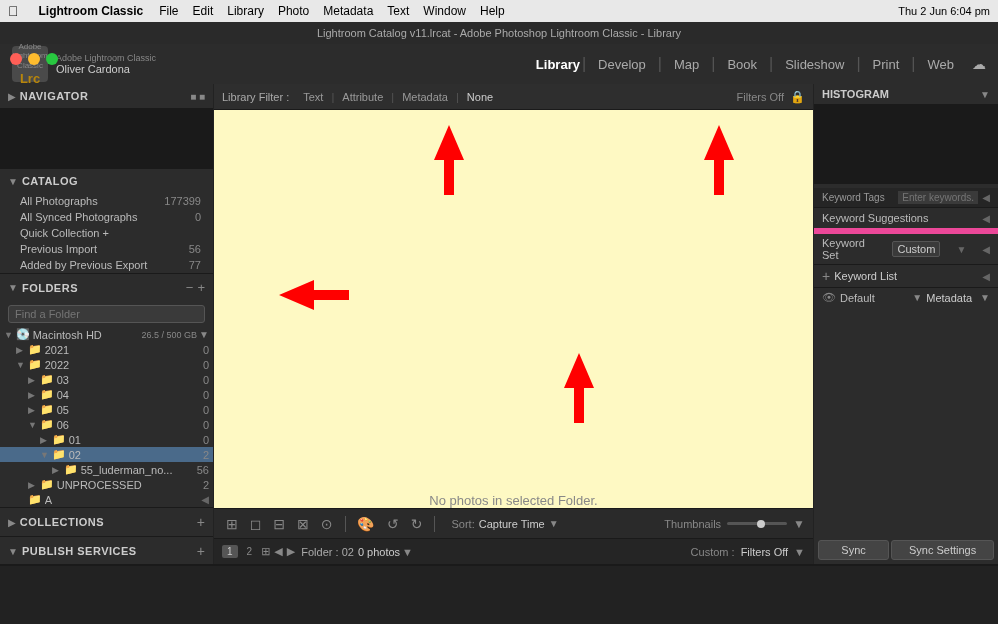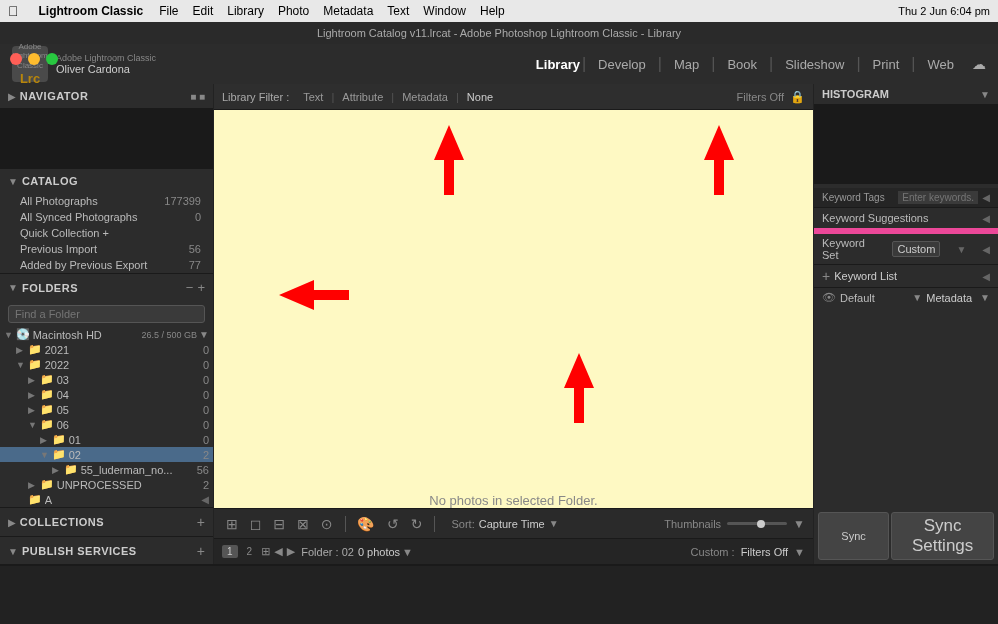--- a/index.html
+++ b/index.html
@@ -476,20 +476,20 @@
       <div class="metadata-row">
         <span class="metadata-eye">👁</span>
         <span class="metadata-preset">Default</span>
         <span style="color:#888;font-size:10px;">▼</span>
         <span class="metadata-label">Metadata</span>
         <span style="color:#888;font-size:10px;">▼</span>
       </div>
 
       <div style="margin-top:auto;display:flex;gap:2px;padding:4px;">
         <button style="flex:1;background:#444;border:1px solid #555;border-radius:3px;padding:3px;color:#ccc;font-size:11px;cursor:pointer;">Sync</button>
-        <button style="flex:1.5;background:#444;border:1px solid #555;border-radius:3px;padding:3px;color:#ccc;font-size:17px;cursor:pointer;">Sync Settings</button>
+        <button style="flex:1.5;background:#444;border:1px solid #555;border-radius:3px;padding:3px;color:#ccc;font-size:11px;cursor:pointer;">Sync Settings</button>
       </div>
     </div>
   </div>
 
   <div style="height:60px;background:#222;border-top:2px solid #1a1a1a;">
   </div>
 </div>
 
 </body></html>

